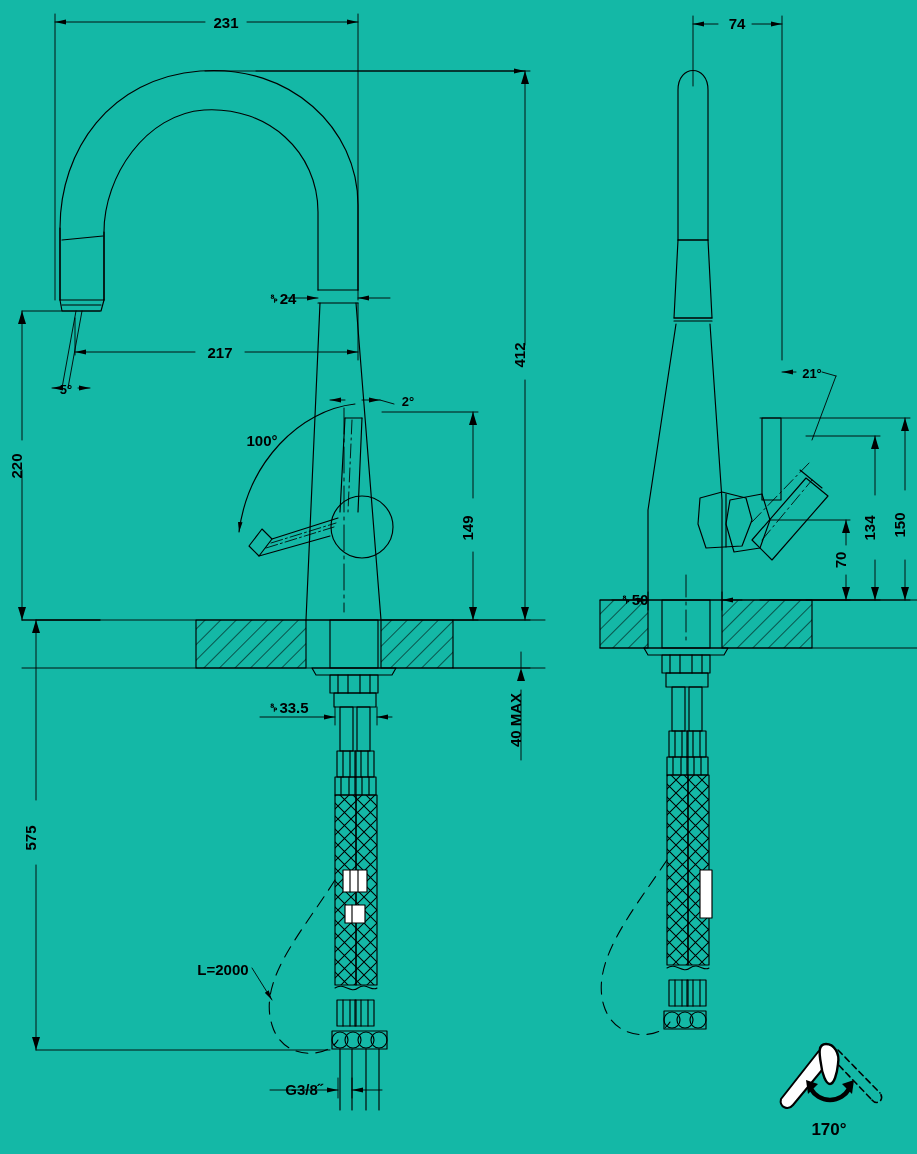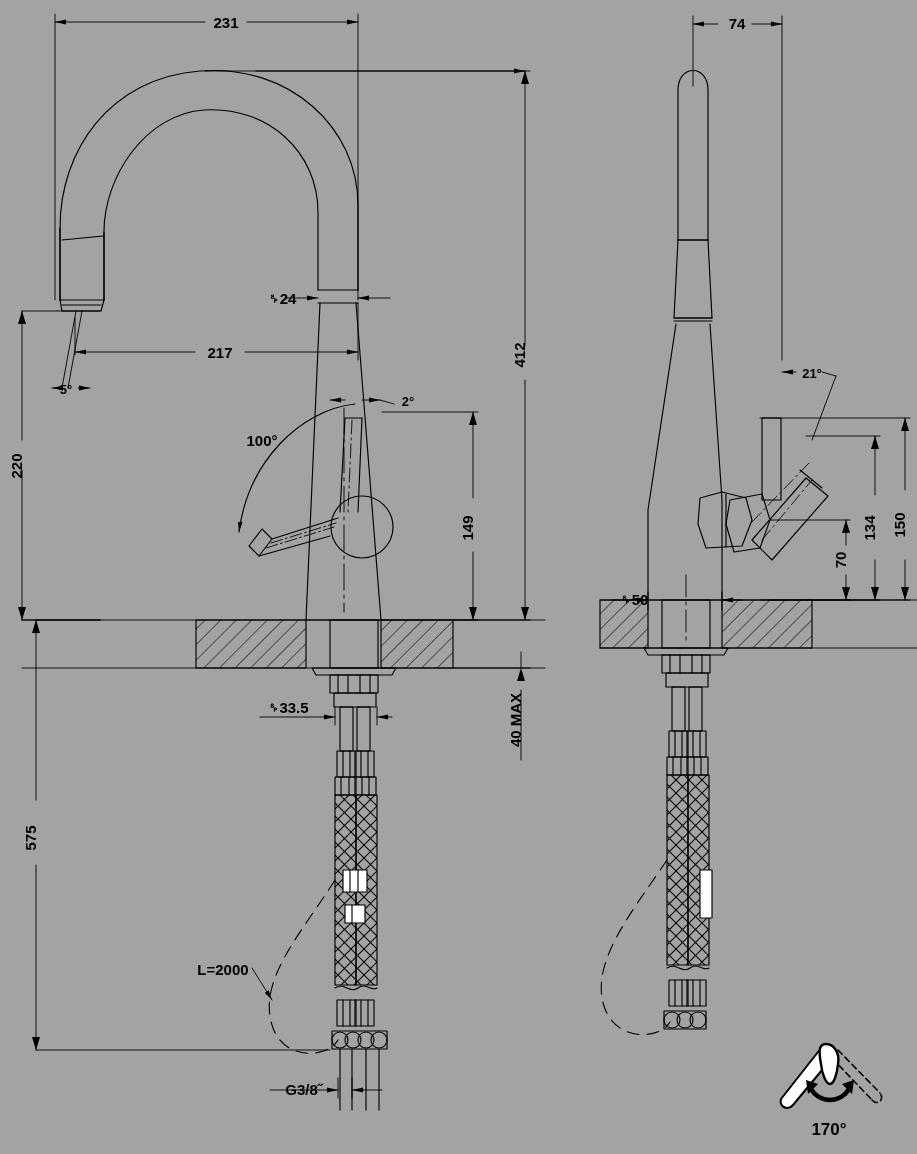--- a/index.html
+++ b/index.html
@@ -1,17 +1,17 @@
 <!DOCTYPE html>
 <html><head>
 <meta charset="utf-8">
 <style>
   html,body{margin:0;padding:0;background:#ffffff;}
   body{width:917px;height:1154px;font-family:"Liberation Sans",sans-serif;}
-  #sheet{position:relative;width:917px;height:1154px;overflow:hidden;background:#a3a3a3;}
+  #sheet{position:relative;width:917px;height:1154px;overflow:hidden;background:#14b8a6;}
   svg{display:block;}
   .dimtxt{font-family:"Liberation Sans",sans-serif;font-weight:bold;font-size:15px;fill:#000;}
   .dimtxt.sm{font-size:13px;}
   .dimtxt.big{font-size:17px;}
 </style>
 </head>
 <body>
 
 <div id="sheet">
 

